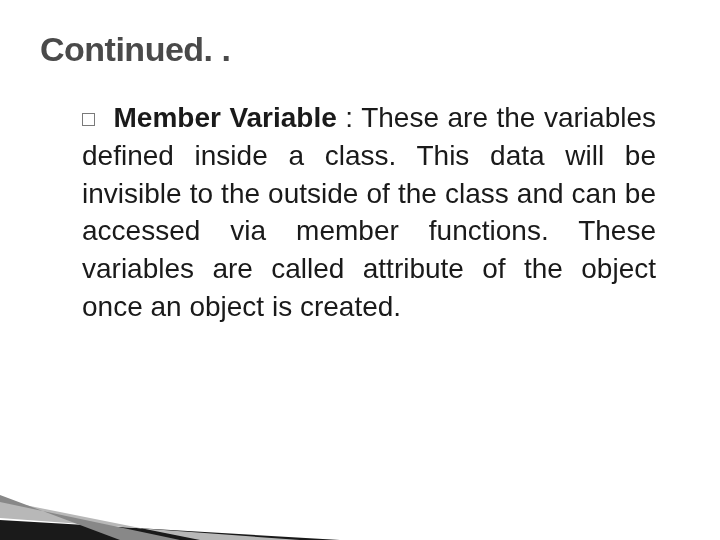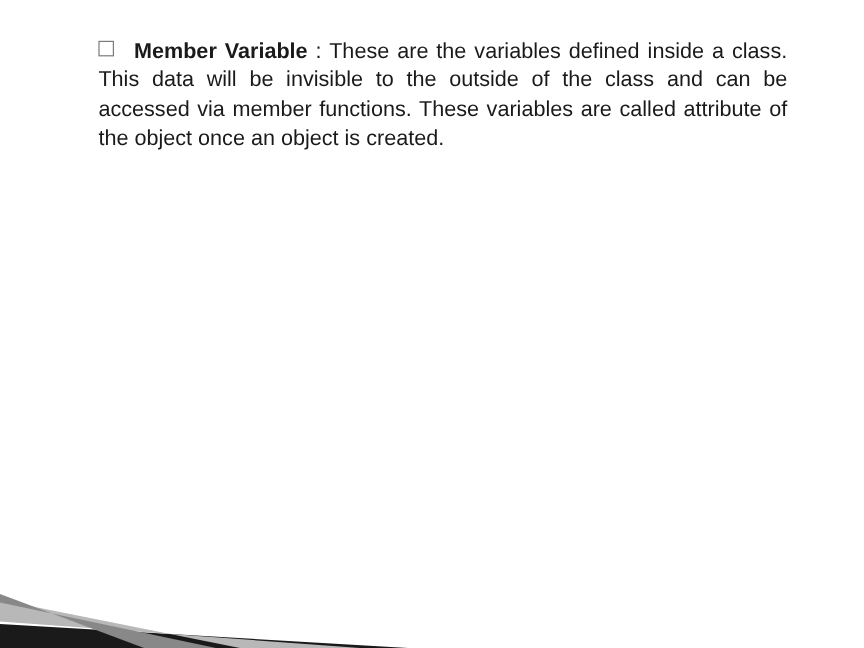--- a/index.html
+++ b/index.html
@@ -25,21 +25,21 @@
       font-size: 34px;
       font-weight: bold;
       color: #4a4a4a;
       margin-bottom: 30px;
       letter-spacing: -0.5px;
     }
     .content {
       padding: 0 24px 0 42px;
     }
     .bullet-item {
-      font-size: 18px;
+      font-size: 28px;
       color: #1a1a1a;
       line-height: 1.35;
       text-align: justify;
       margin-bottom: 4px;
       position: relative;
       font-family: Verdana, Geneva, sans-serif;
     }
     .bullet-marker {
       display: inline-block;
       width: 13px;
@@ -59,20 +59,21 @@
       left: 0;
       width: 360px;
       height: 90px;
       pointer-events: none;
     }
   </style>
 </head>
 <body>
 
 <div class="slide">
+  <h1 class="title">Continued. .</h1>
 
   <div class="content">
     <p class="bullet-item">
       <span class="bullet-marker"></span>
       <span class="term">Member Variable</span><span> : These are the variables defined inside a class. This data will be invisible to the outside of the class and can be accessed via member functions. These variables are called attribute of the object once an object is created.</span>
     </p>
   </div>
 
   <svg class="decoration" viewBox="0 0 360 90" preserveAspectRatio="none">
     <polygon points="0,70 0,90 340,90" fill="#1a1a1a"></polygon>

